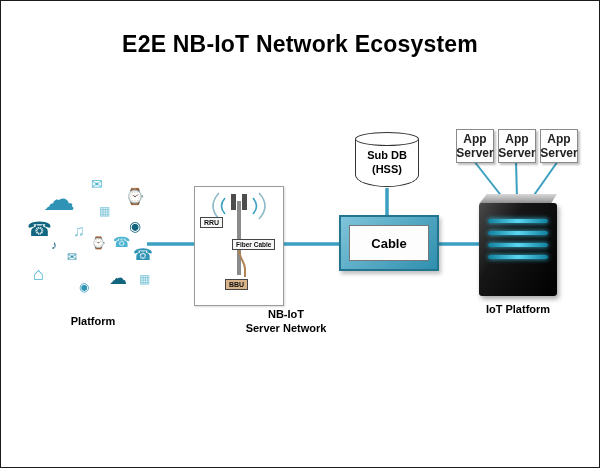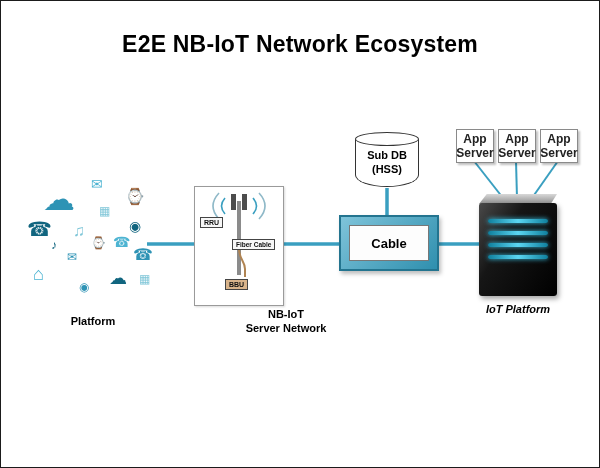--- a/index.html
+++ b/index.html
@@ -170,16 +170,16 @@
 
   <div class="server">
     <div class="server-topface"></div>
     <div class="server-bodyface">
       <div class="server-stripe" style="top:16px;"></div>
       <div class="server-stripe" style="top:28px;"></div>
       <div class="server-stripe" style="top:40px;"></div>
       <div class="server-stripe" style="top:52px;"></div>
     </div>
   </div>
-  <div class="caption" style="left:472px;top:302px;width:90px;font-style:italic;">IoT Platform</div>
+  <div class="caption" style="left:472px;top:302px;width:90px;">IoT Platform</div>
 
 
 </div>
 
 </body></html>

